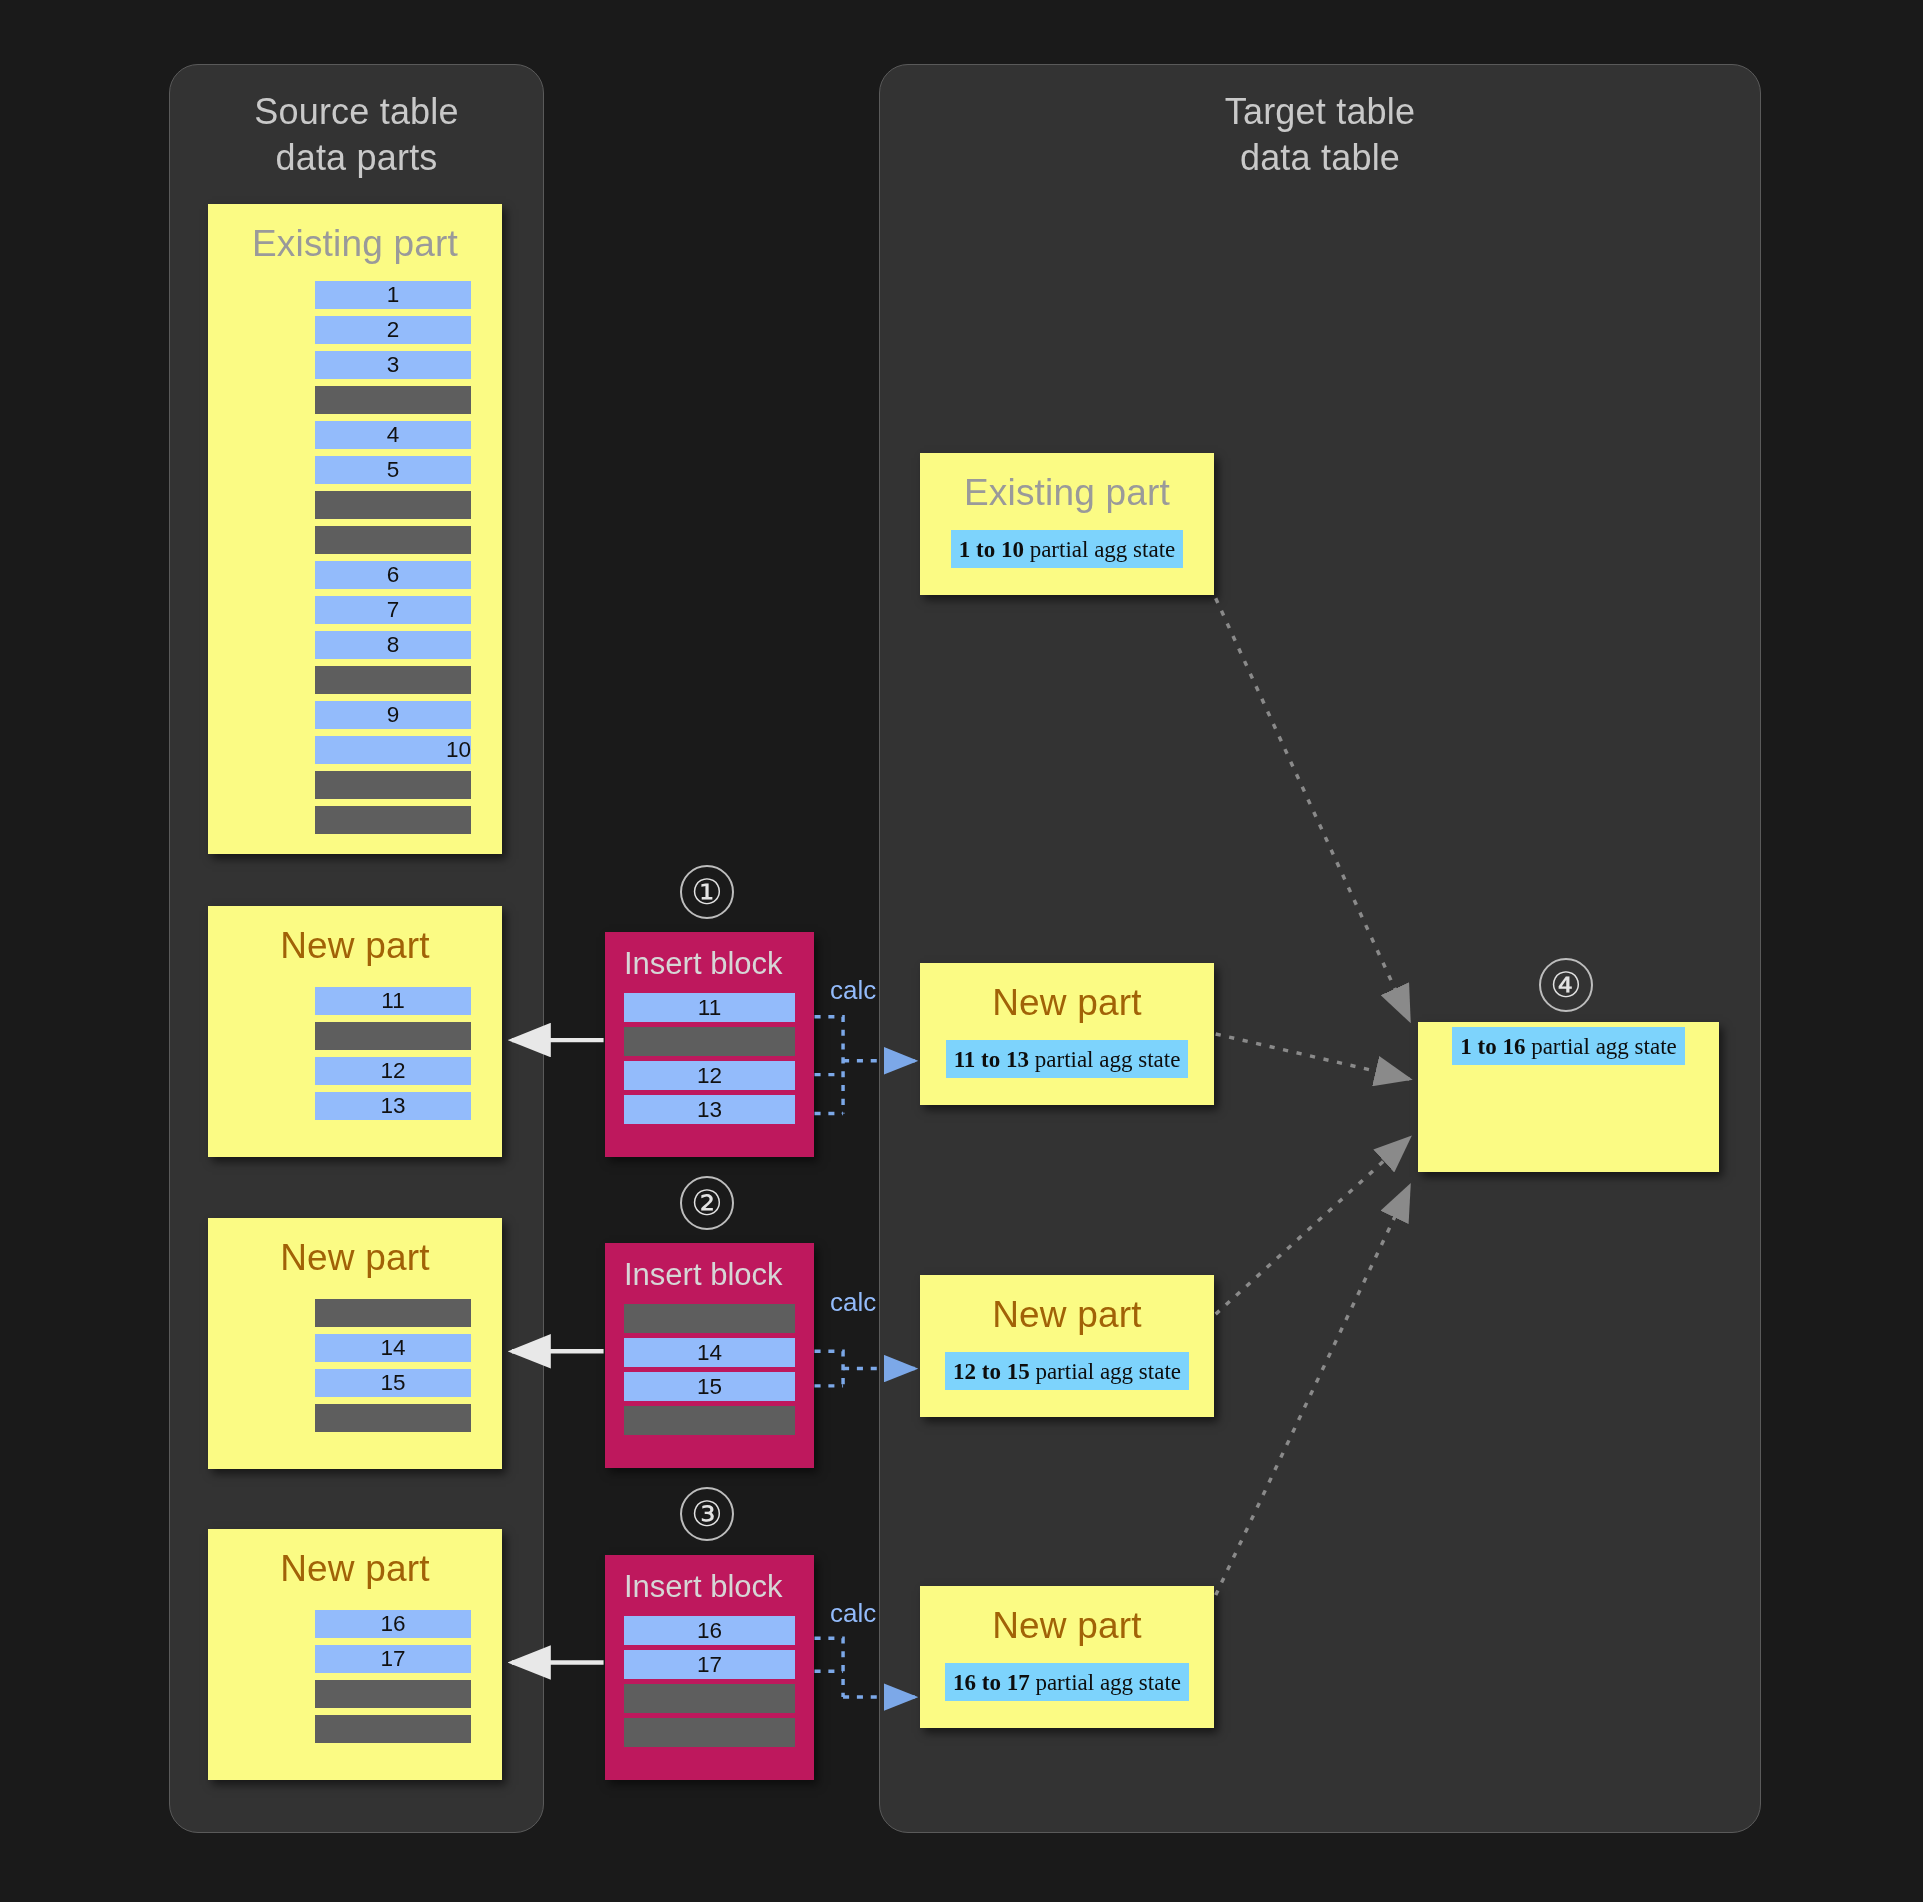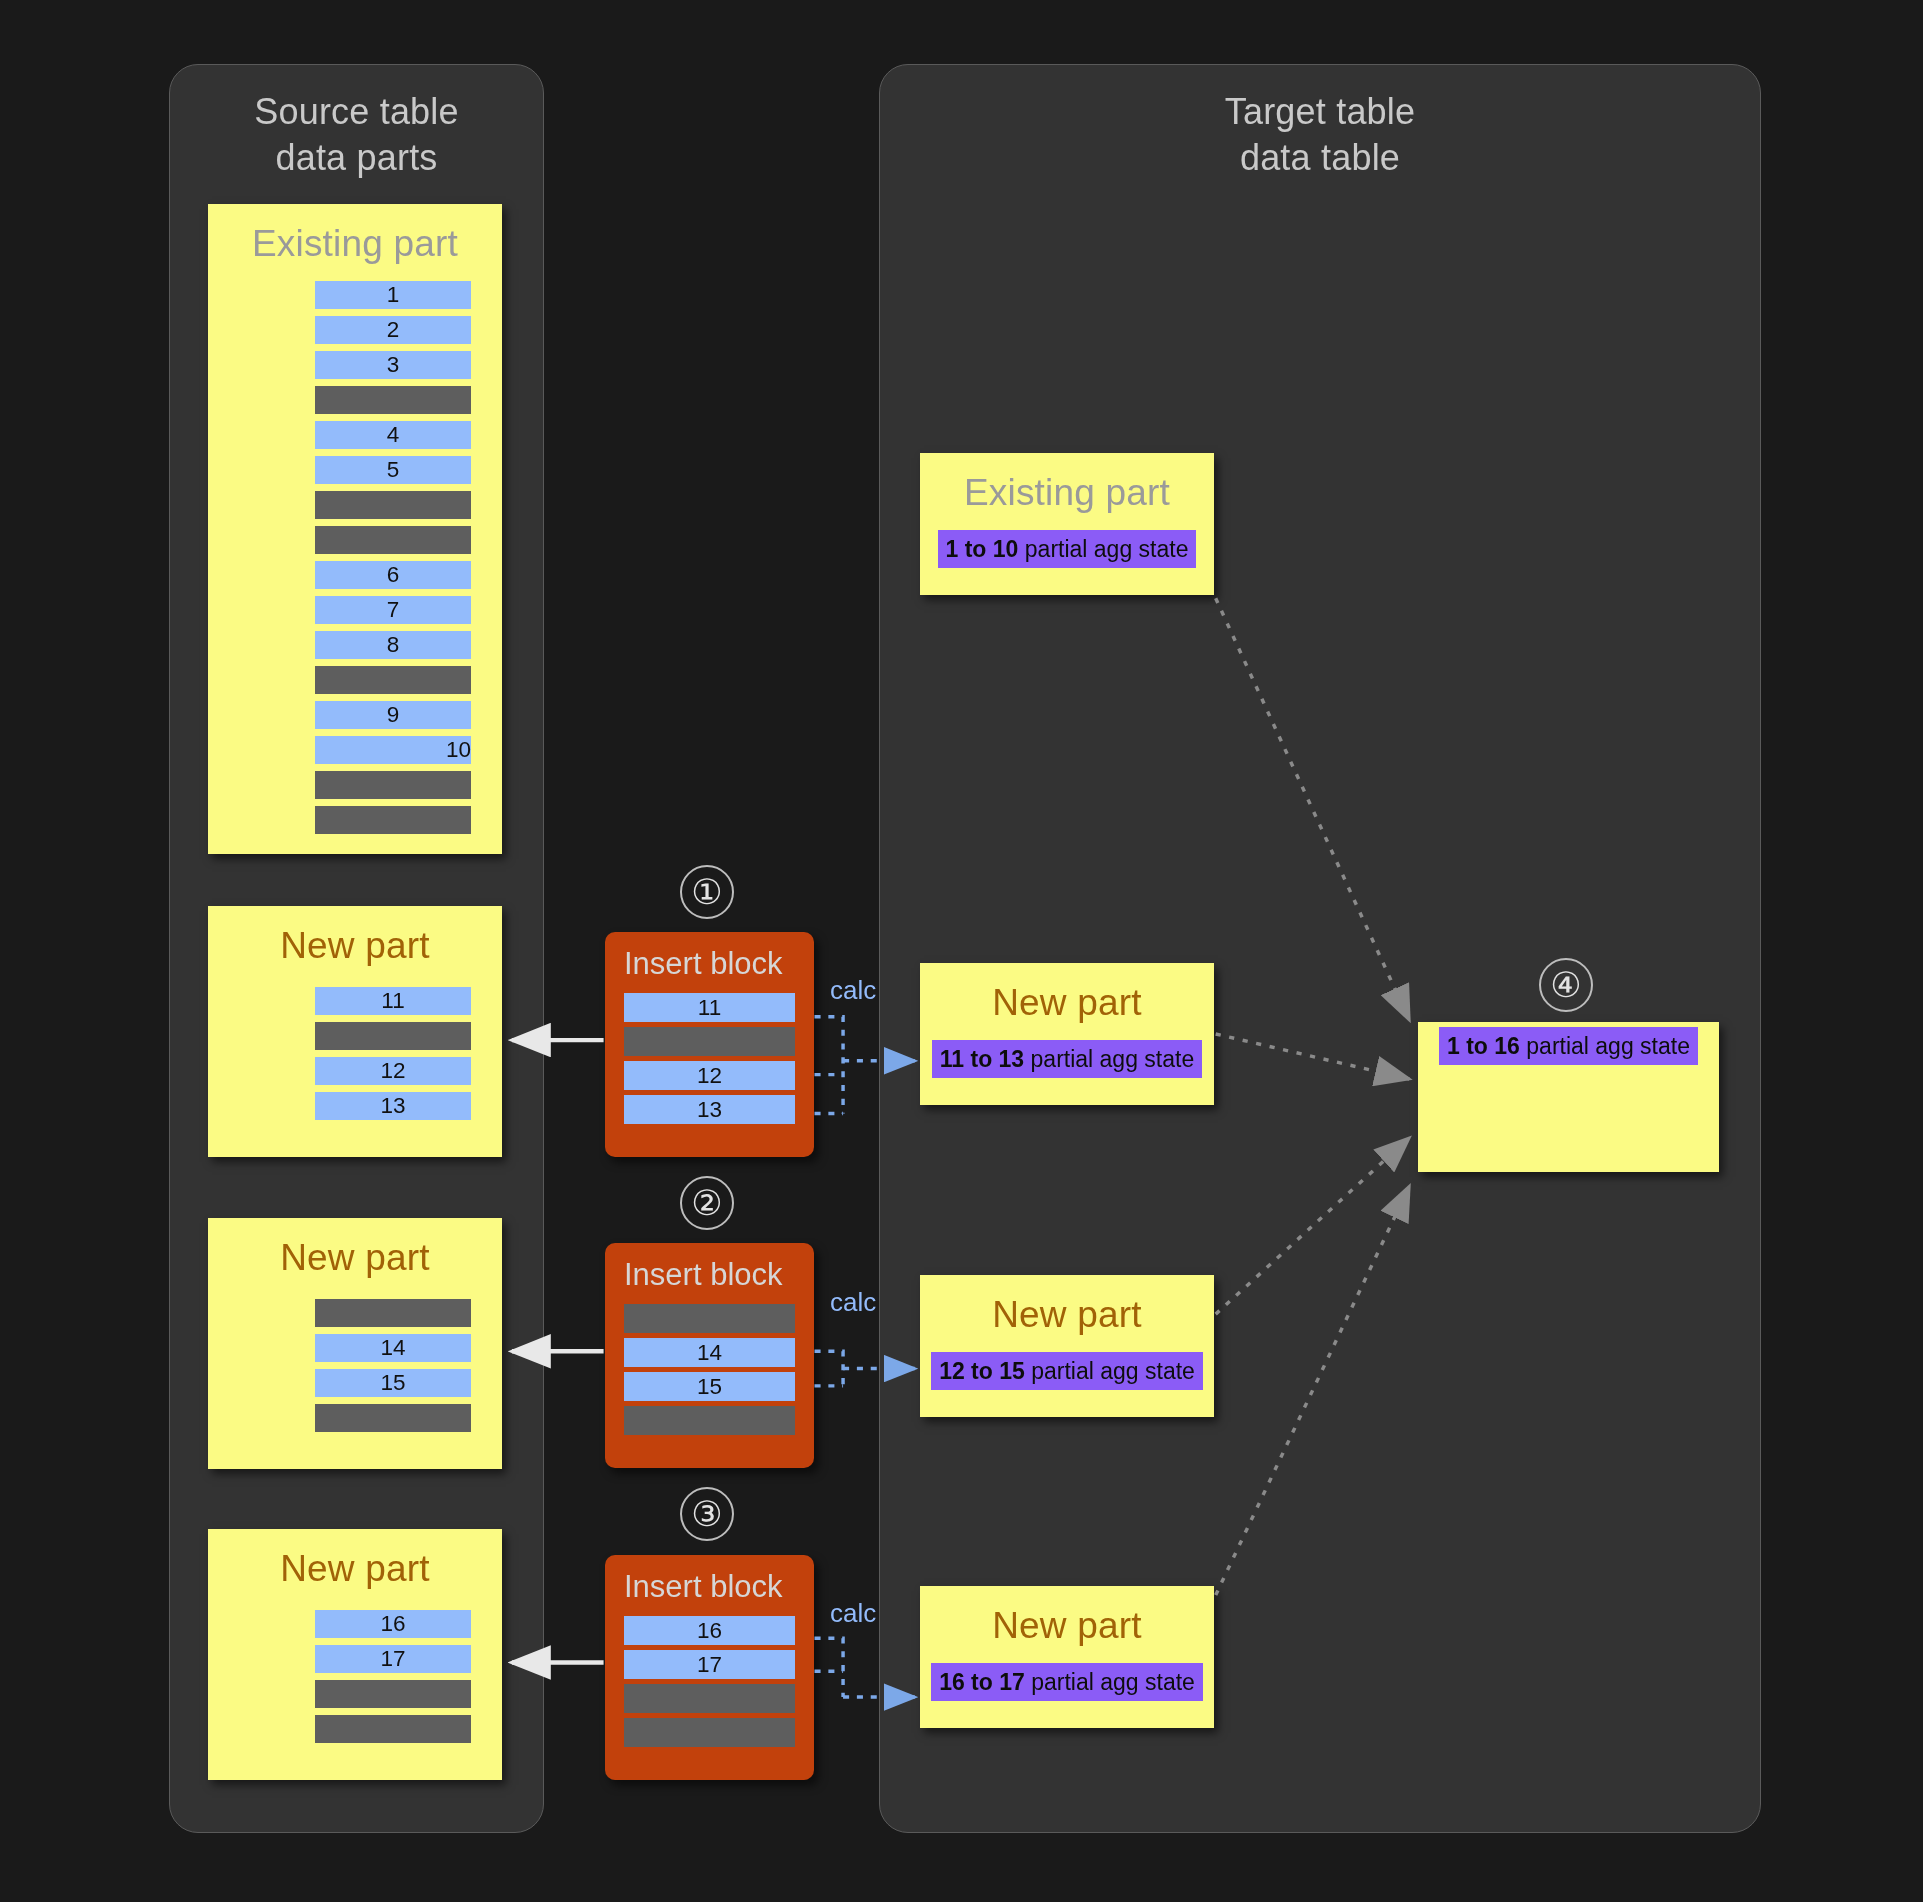--- a/index.html
+++ b/index.html
@@ -70,24 +70,23 @@
     font-size: 22.5px;
     color: #111;
     box-sizing: border-box;
   }
   .row.blue { background: #93bbfb; }
   .row.gray { background: #5e5e5e; }
 
   
   .insert-block {
     position: absolute;
-    background: #c2410c;
+    background: #be185d;
     box-sizing: border-box;
     box-shadow: 4.3px 5.2px 8.6px rgba(0,0,0,.5);
-    border-radius: 10px;
   }
   .insert-title {
     color: #d6d6d6;
     font-size: 31px;
     padding: 15.6px 0 14px 19px;
     line-height: 1;
   }
   .insert-rows {
     display: flex;
     flex-direction: column;
@@ -112,27 +111,28 @@
     border-radius: 50%;
     color: #e3e3e3;
     font-size: 35px;
     line-height: 49px;
     text-align: center;
     box-sizing: border-box;
   }
 
   
   .chip {
-    background: #8b5cf6;
+    background: #7dd3fc;
     color: #0d0d0d;
     font-size: 23px;
     line-height: 1.35;
     padding: 3.5px 7.8px;
     display: inline-block;
     white-space: nowrap;
+    font-family: Liberation Serif, serif;
   }
   .chip b { font-weight: bold; }
   .chip-wrap { text-align: center; padding: 5.2px 0 0 0; }
 
   .calc-label {
     position: absolute;
     color: #93bbfb;
     font-size: 26px;
   }
 

